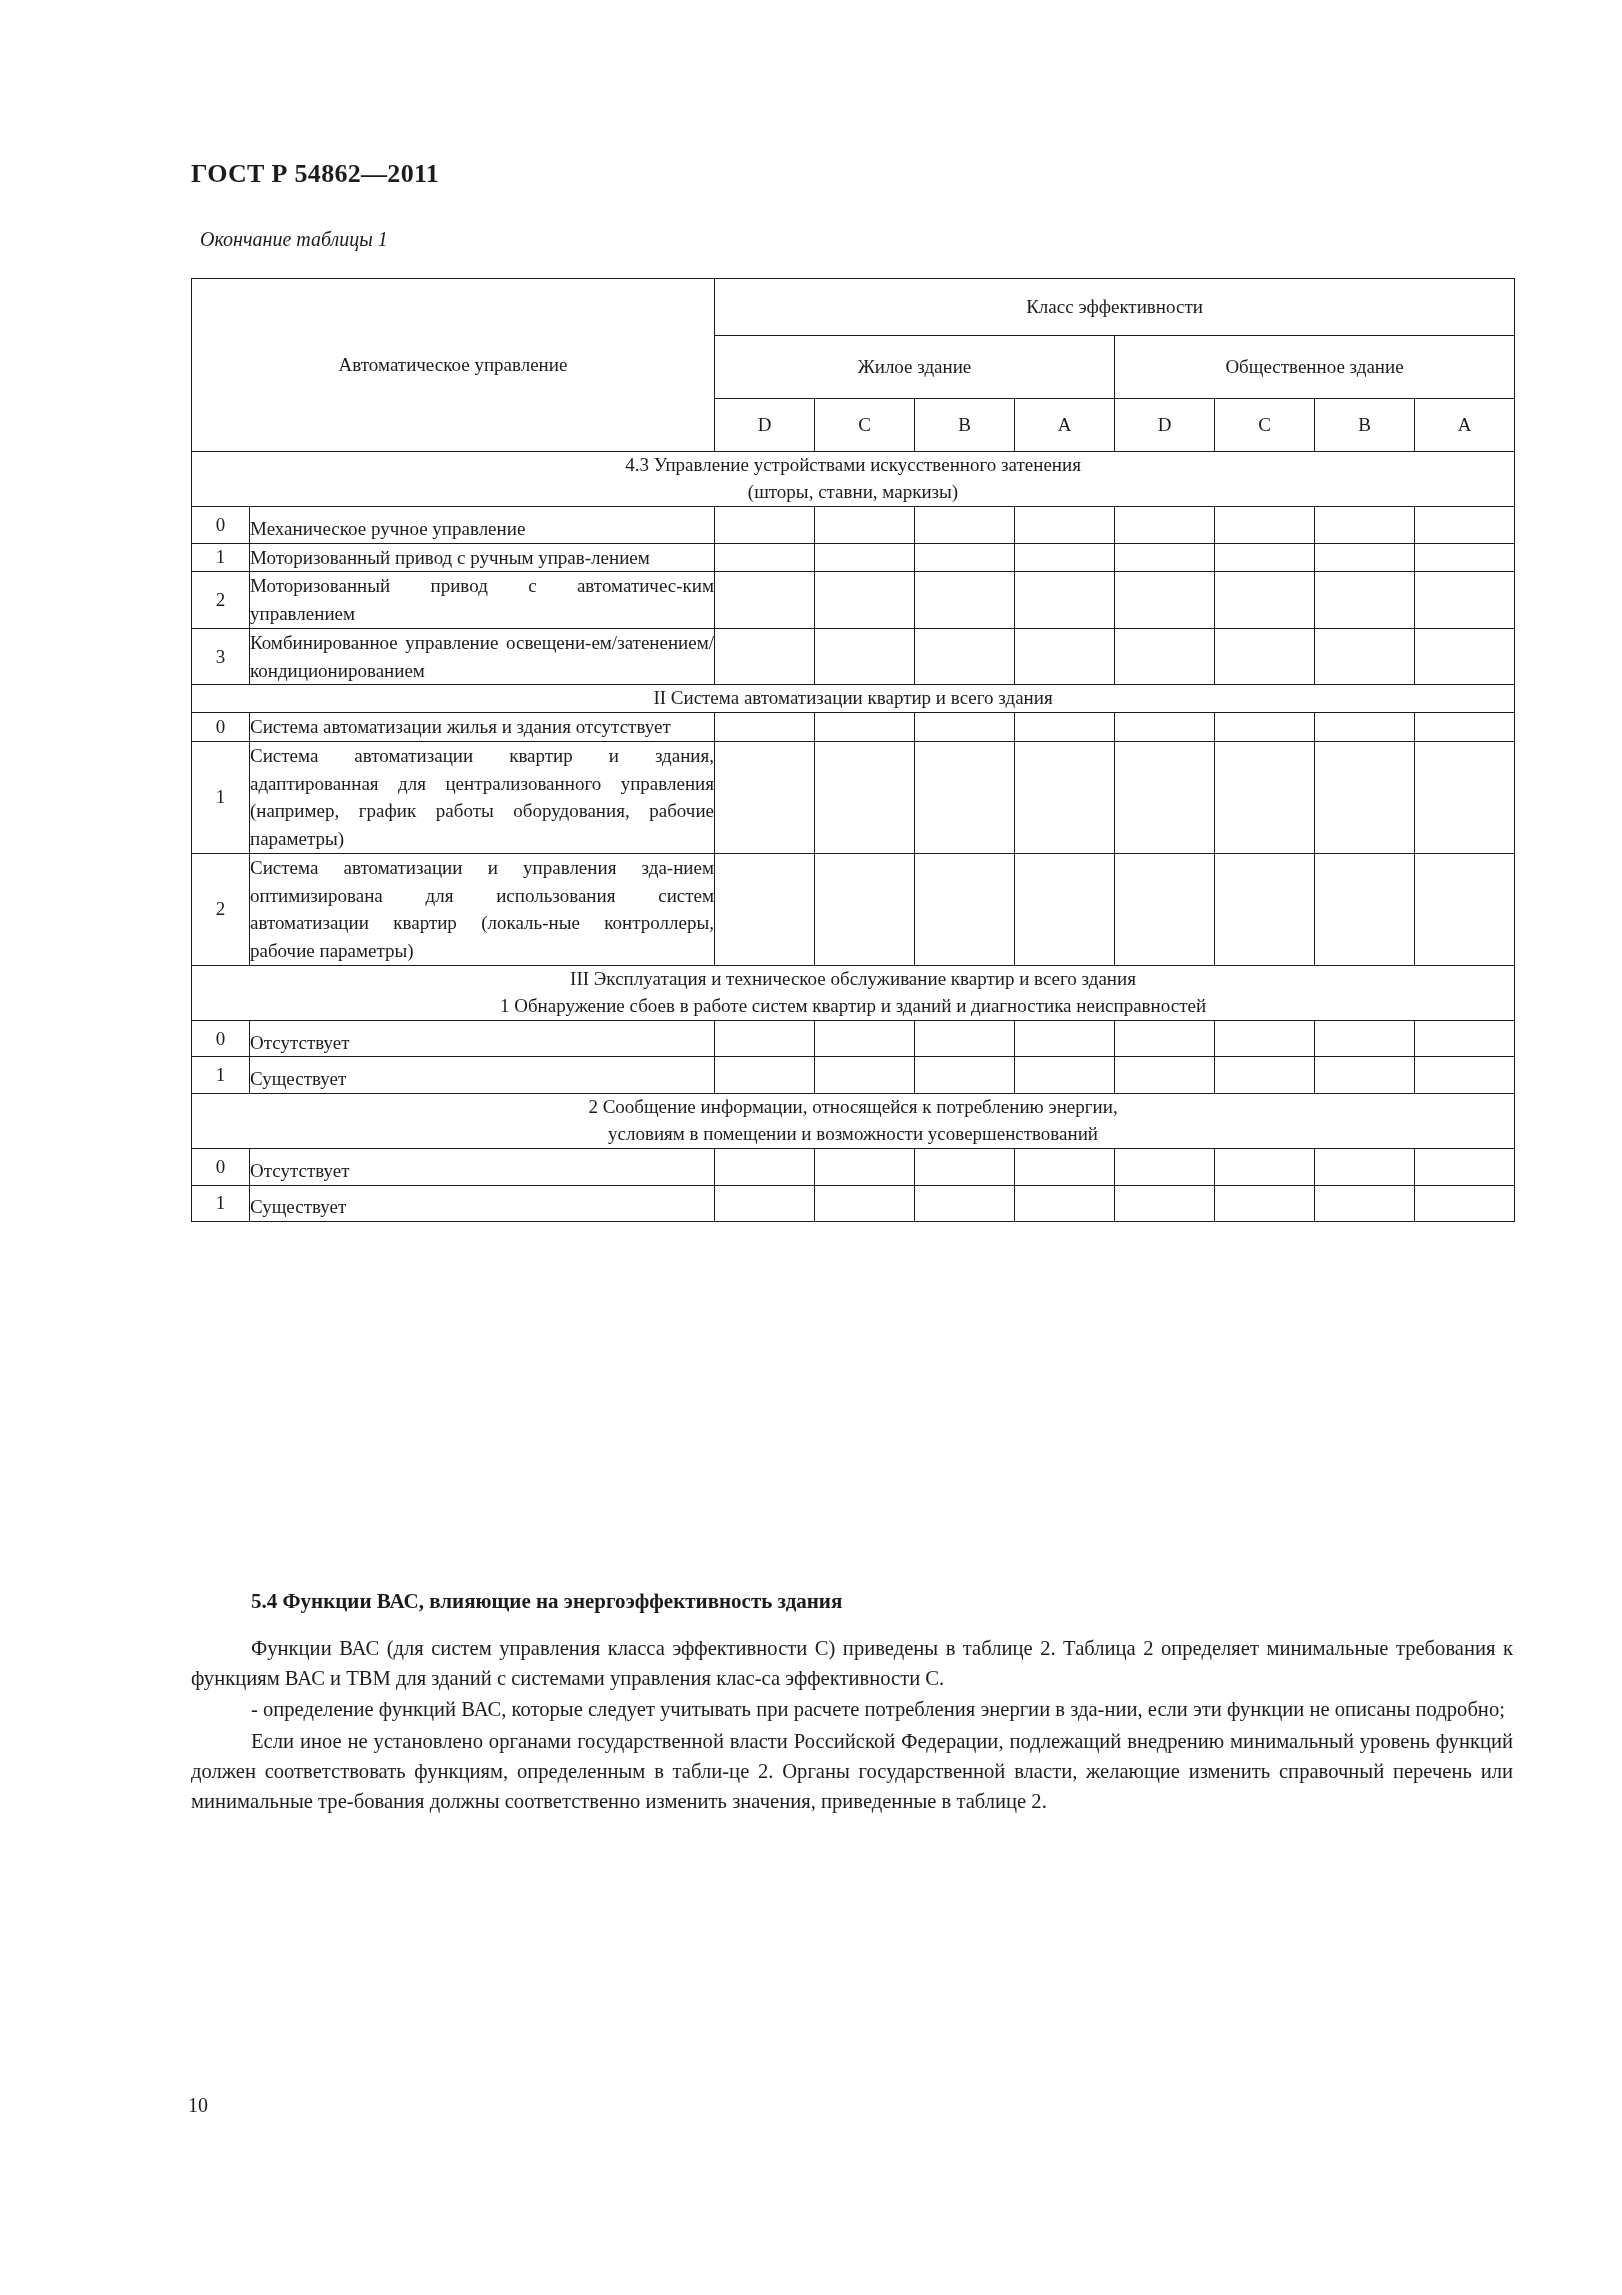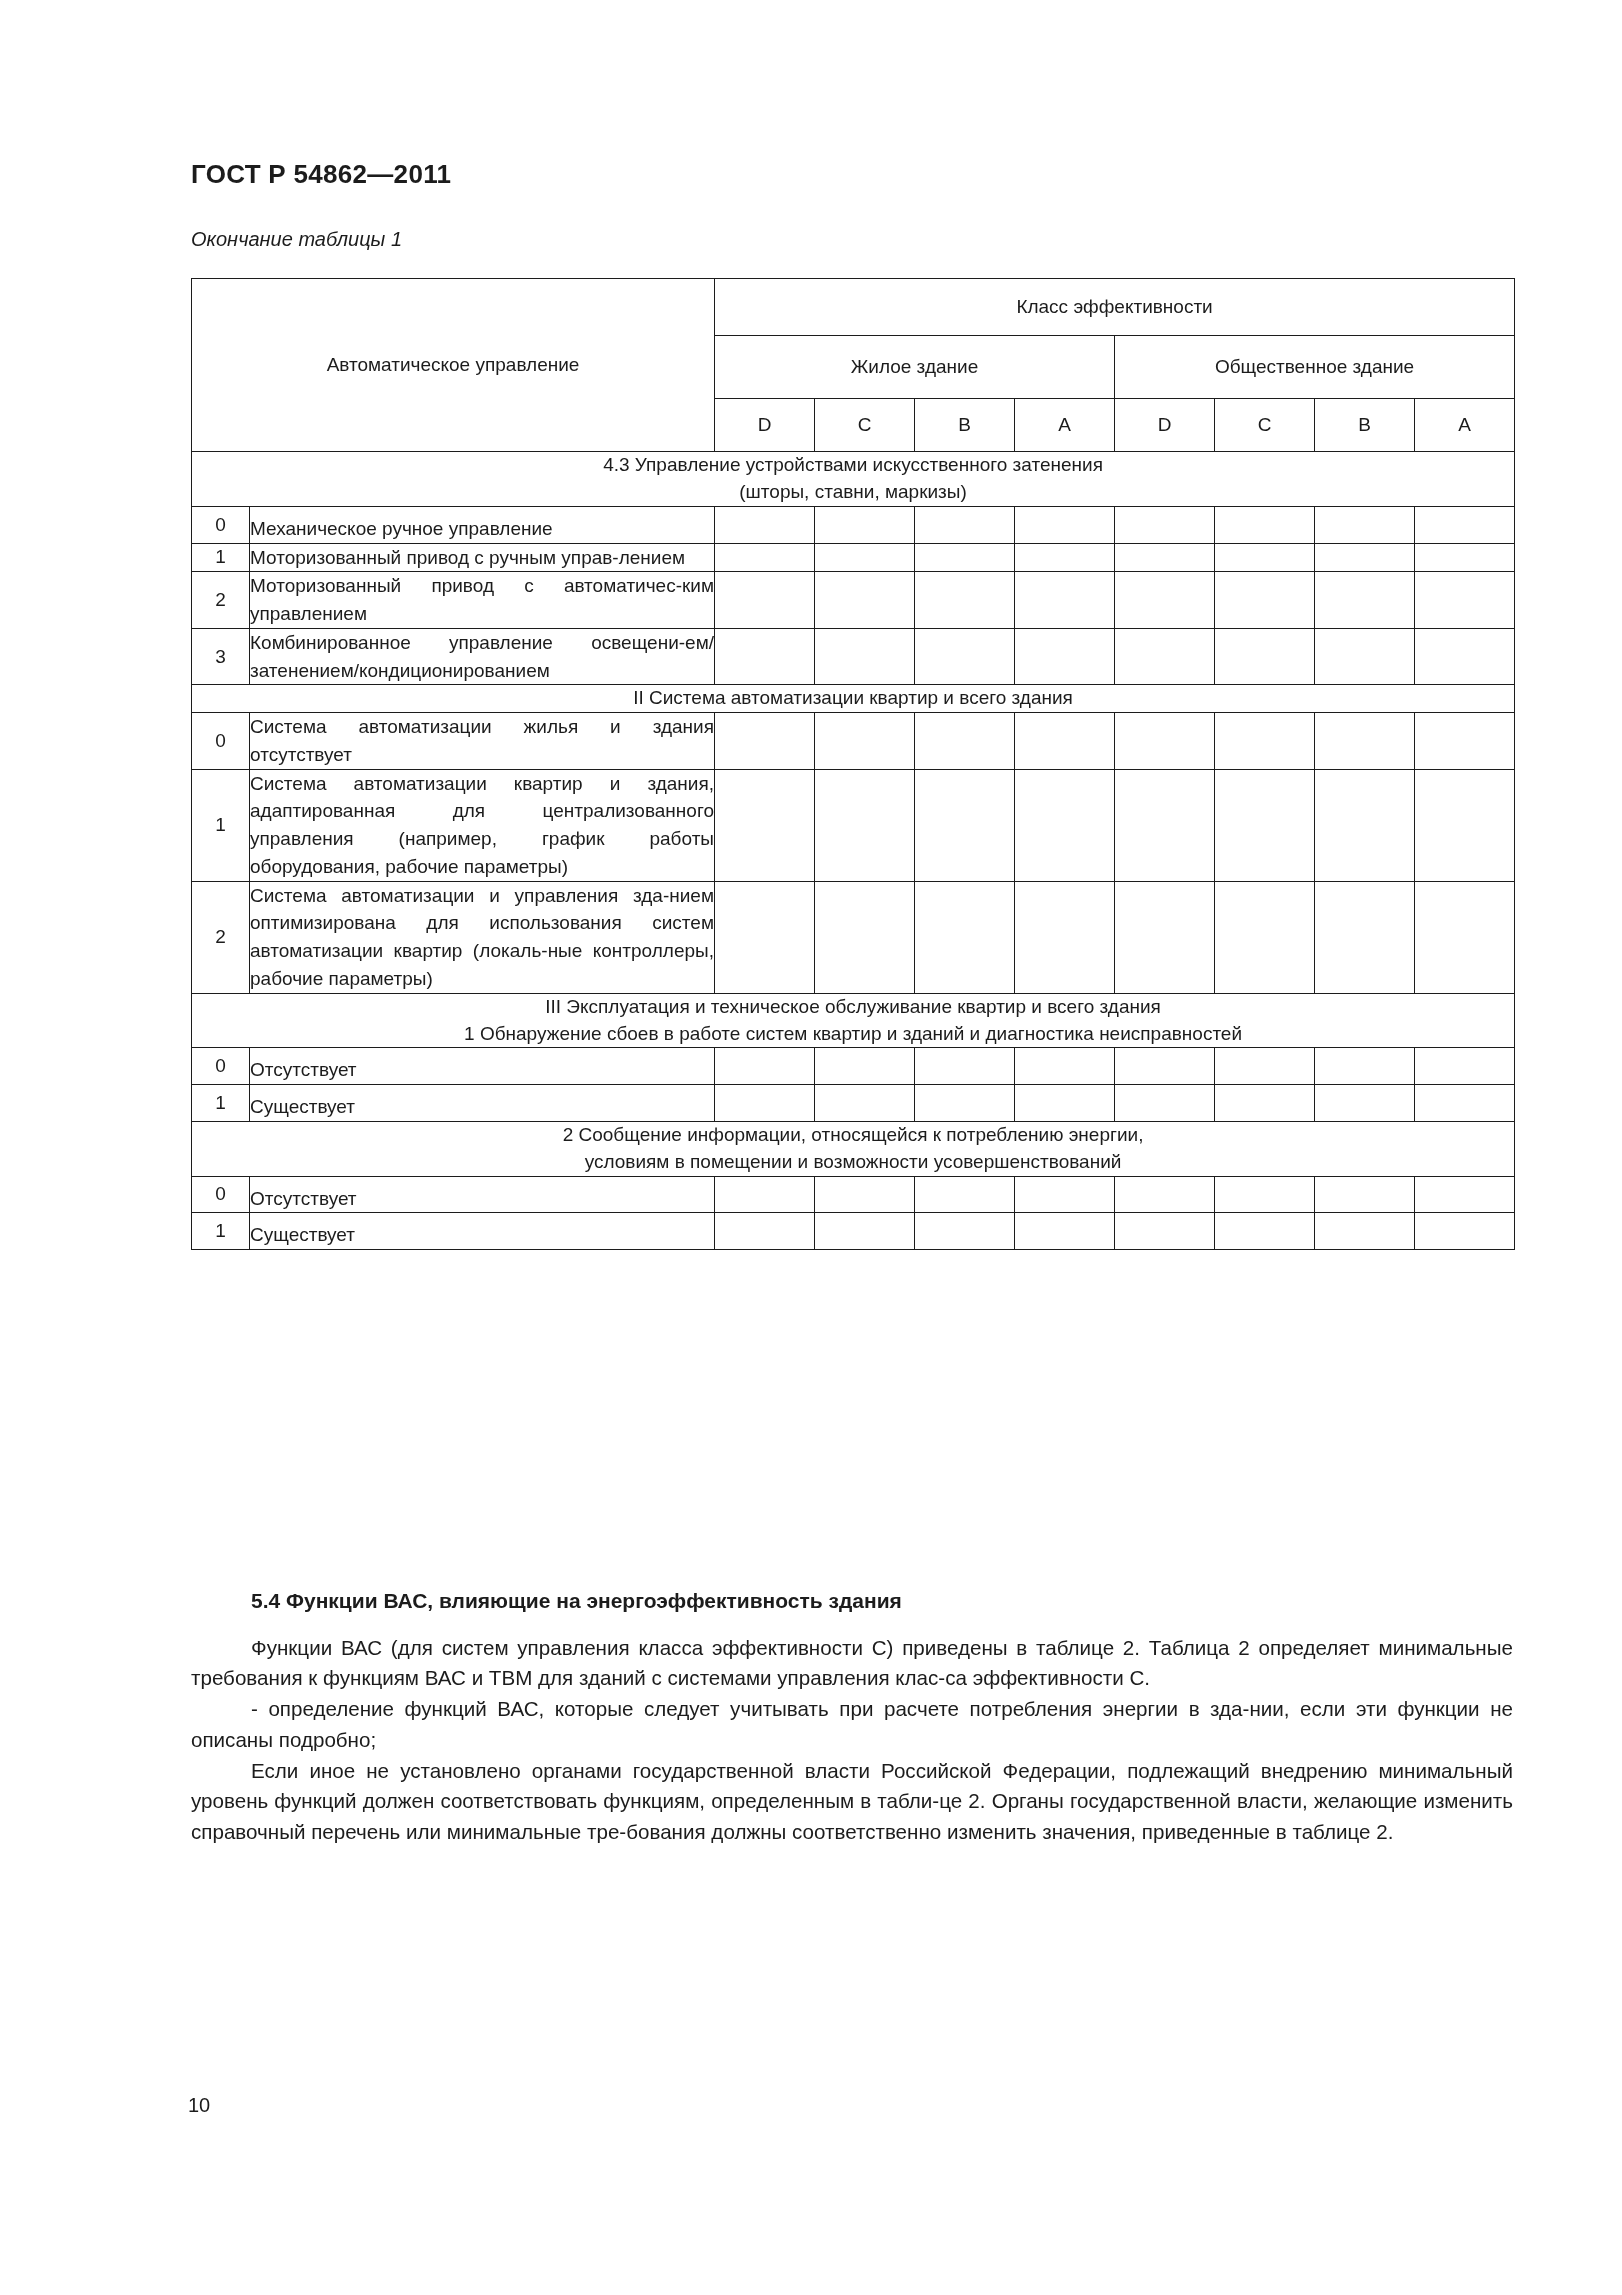--- a/index.html
+++ b/index.html
@@ -15,32 +15,33 @@
     position: relative;
     overflow: hidden;
   }
   .page {
     position: absolute;
     left: 0; top: 0;
     width: 1623px;
     height: 2295px;
     box-sizing: border-box;
     padding: 0;
+    font-family: Liberation Serif, serif;
   }
   .doc-header {
     position: absolute;
     left: 191px;
     top: 159px;
     font-size: 26px;
     font-weight: bold;
     letter-spacing: 0.3px;
   }
   .table-caption {
     position: absolute;
-    left: 191px;
+    left: 200px;
     top: 228px;
     font-size: 20px;
     font-style: italic;
   }
   
   .tbl-wrap {
     position: absolute;
     left: 191px;
     top: 278px;
     width: 1322px;

